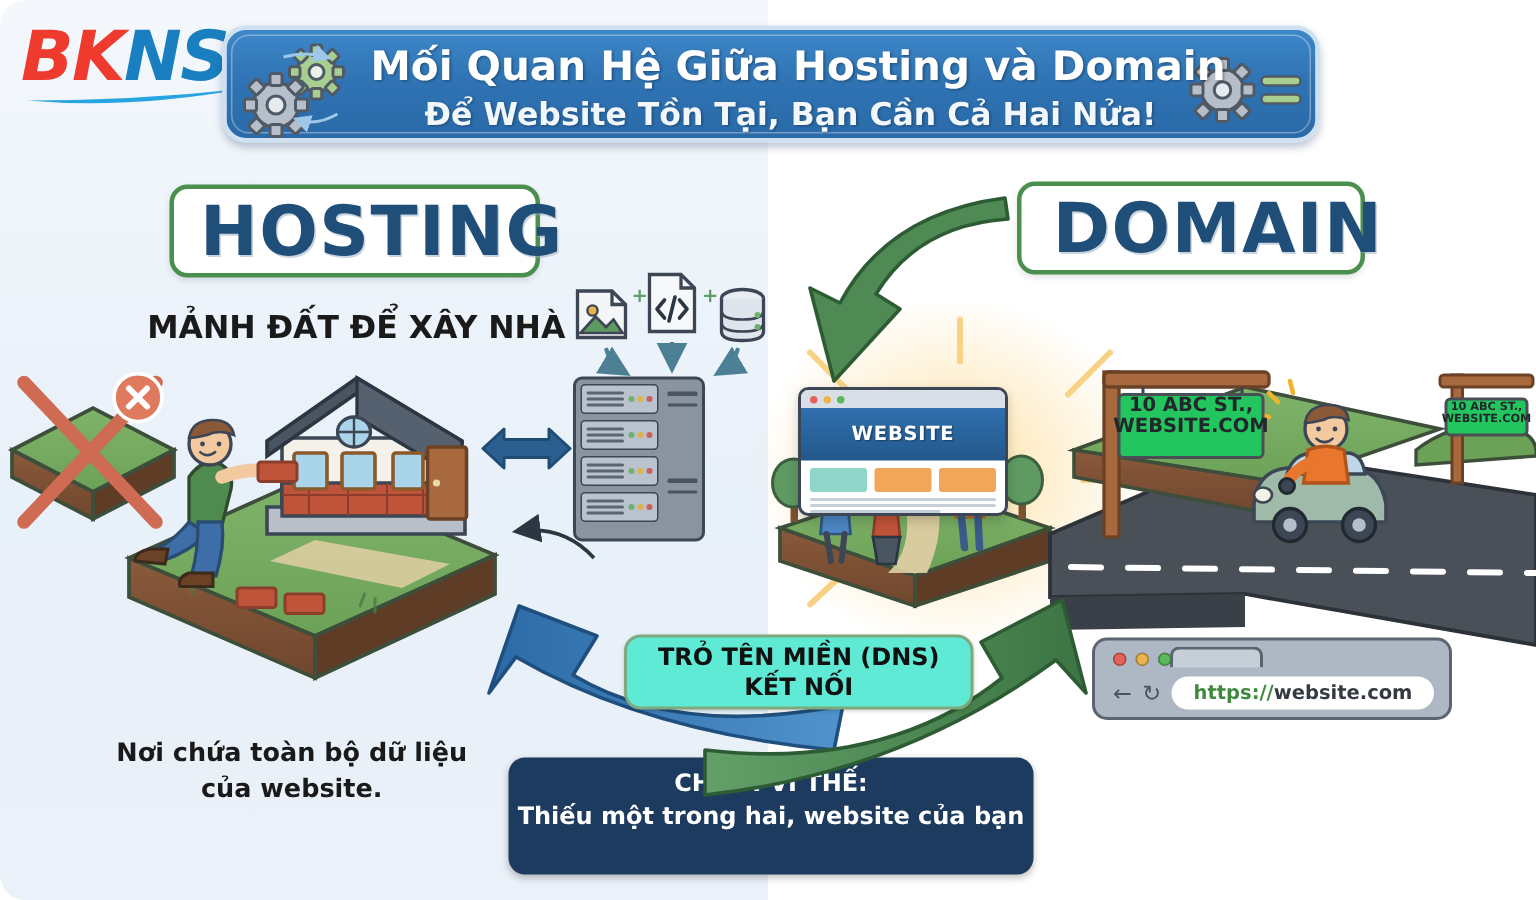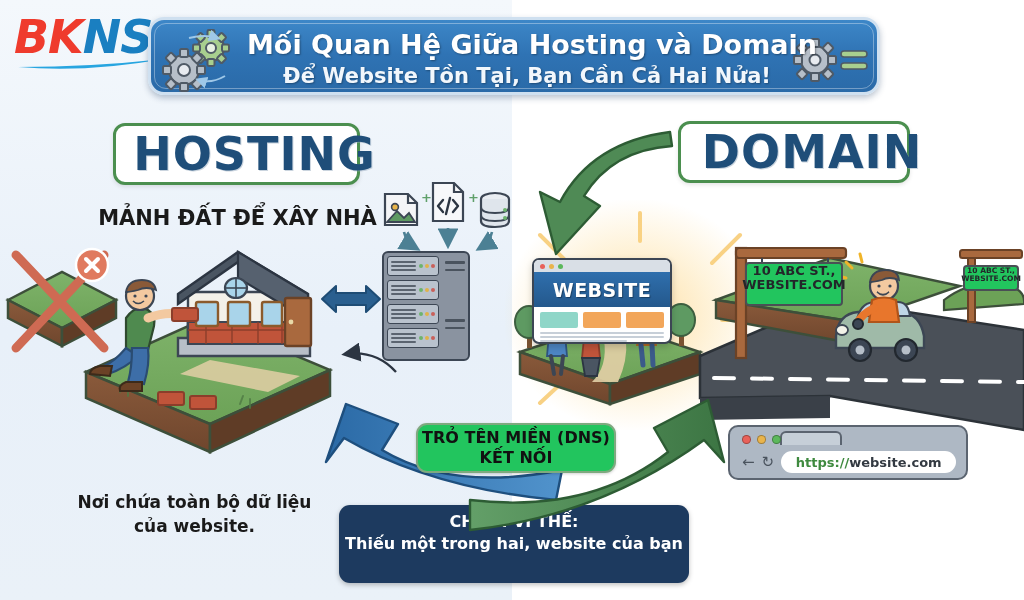--- a/index.html
+++ b/index.html
@@ -2,21 +2,21 @@
 <html><head>
 <meta charset="utf-8">
 <style>
   * { margin:0; padding:0; box-sizing:border-box; }
   html,body { width:1024px; height:600px; overflow:hidden; }
   body {
     font-family:"Liberation Sans", sans-serif;
     background:#ffffff;
     position:relative;
   }
-  #stage { position:absolute; inset:0; width:1024px; height:600px; overflow:hidden; }
+  #stage { position:absolute; inset:0; width:1024px; height:600px; overflow:hidden;border-radius:17px; }
 
   
   .bg-left {
     position:absolute; left:0; top:0; width:512px; height:600px;
     background:linear-gradient(180deg,#f4f8fc 0%, #e8f0f9 55%, #eaf1f8 100%);
   }
   .bg-right {
     position:absolute; left:512px; top:0; width:512px; height:600px;
     background:#ffffff;
   }
@@ -122,22 +122,22 @@
   }
   .conclusion div {
     color:#ffffff; text-align:center;
     font-family:"DejaVu Sans", sans-serif;
     font-weight:bold; font-size:16px; line-height:22px;
     white-space:nowrap;
   }
 
   
   .dns-badge {
-    position:absolute; left:416px; top:423px; width:200px; height:50px;
-    background:#22c55e;
+    position:absolute; left:416px; top:423px; width:233px; height:50px;
+    background:#5eead4;
     border:2px solid #7fa97f;
     border-radius:11px;
     display:flex; flex-direction:column; align-items:center; justify-content:center;
     z-index:30;
     box-shadow:0 1px 3px rgba(0,0,0,.18);
   }
   .dns-badge div {
     font-family:"DejaVu Sans", sans-serif;
     font-weight:bold; font-size:16px; color:#111;
     line-height:20px; white-space:nowrap;
@@ -192,21 +192,21 @@
     box-shadow:0 3px 7px rgba(0,0,0,.18);
   }
   .bb-bar { height:12px; background:#d9dfe6; display:flex; align-items:center; gap:4px; padding-left:6px; }
   .bb-dot { width:5px; height:5px; border-radius:50%; }
   .bb-hero {
     height:35px; background:linear-gradient(180deg,#2f6fad,#24588c);
     display:flex; align-items:center; justify-content:center;
   }
   .bb-hero span {
     color:#fff; font-family:"DejaVu Sans", sans-serif; font-weight:bold;
-    font-size:19px; letter-spacing:.5px; text-shadow:1px 1px 1px rgba(0,0,0,.35);
+    font-size:13px; letter-spacing:.5px; text-shadow:1px 1px 1px rgba(0,0,0,.35);
   }
   .bb-cards { display:flex; gap:5px; padding:5px 6px 0 6px; }
   .bb-card { flex:1; height:16px; border-radius:2px; }
   .bb-lines { padding:4px 6px 0 6px; }
   .bb-line { height:2px; background:#c7cfd8; margin-bottom:2px; border-radius:1px; }
 
   
   .server {
     position:absolute; left:382px; top:251px; width:88px; height:110px;
     z-index:12;

